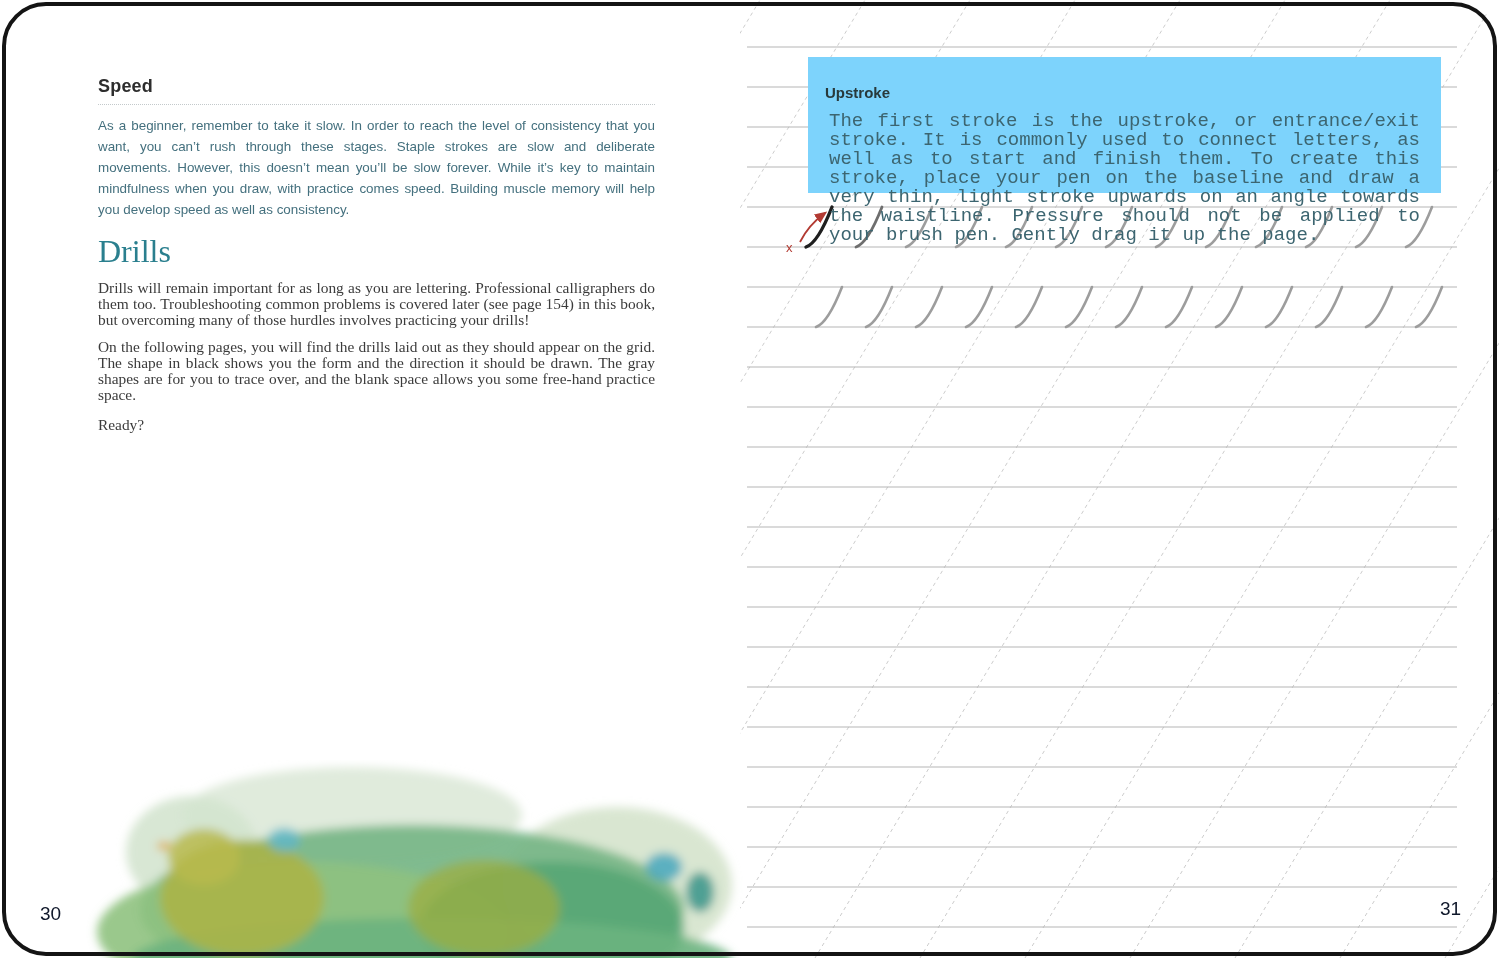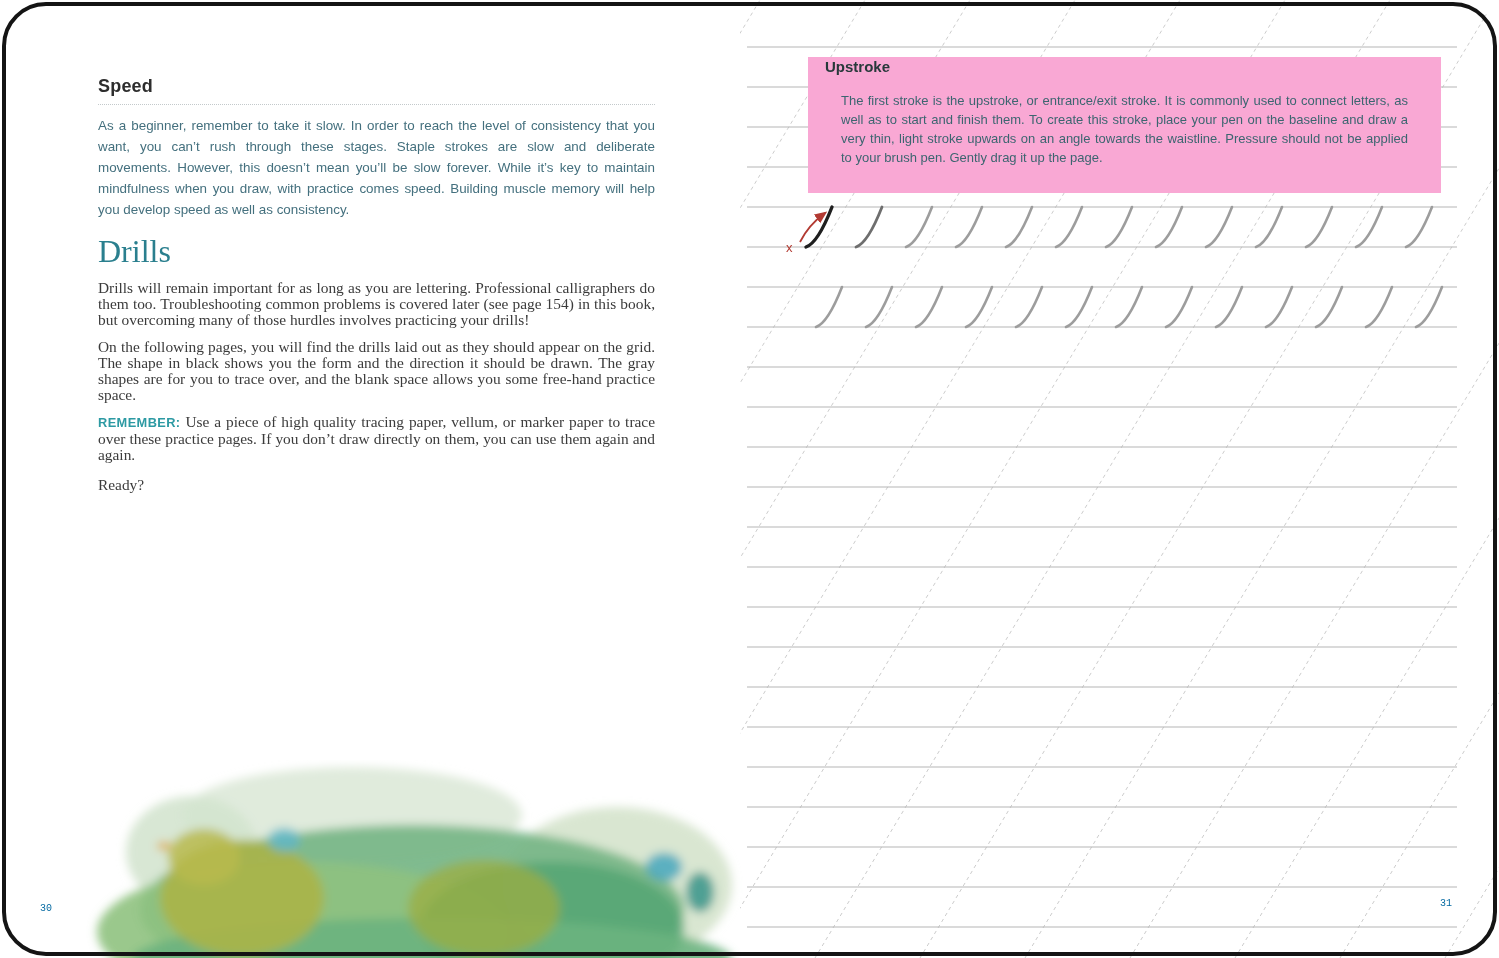--- a/index.html
+++ b/index.html
@@ -31,55 +31,54 @@
   .serif-p {
     margin:0 0 11px 0; font-family:"Liberation Serif", serif;
     font-size:15.4px; line-height:16px; color:#3b3b3b; text-align:justify;
   }
   .remember-label {
     font-family:"Liberation Sans", sans-serif; font-size:12.8px;
     font-weight:700; letter-spacing:.4px; color:#2d9aa3;
   }
   .ready-p { margin-top:14px; }
   .pagenum {
-    position:absolute; font-family:Liberation Mono, monospace;
-    font-size:10px; color:#0369a1; z-index:10;
+    position:absolute; font-family:Liberation Sans, sans-serif;
+    font-size:19px; color:#0f172a; z-index:10;
   }
   .pagenum-left  { left:40px;  top:903px; }
   .pagenum-right { left:1440px; top:898px; }
   .watercolor { position:absolute; left:52px; top:760px; z-index:1; }
   
   .grid-svg { position:absolute; left:740px; top:0; width:759px; height:958px; }
   .infobox {
     position:absolute; left:808px; top:57px; width:633px; height:136px;
-    box-sizing:border-box; padding:1px 17px 0 17px; background:#f9a8d4; z-index:5;
+    box-sizing:border-box; padding:27px 17px 0 17px; background:#7dd3fc; z-index:5;
   }
   .infobox h4 {
     margin:0 0 11px 0; font-family:"Liberation Sans", sans-serif;
     font-size:15px; font-weight:700; color:#28393b;
   }
   .infobox p {
-    margin:16px; font-family:Liberation Sans, sans-serif;
-    font-size:13px; line-height:19px; color:#3c6570; text-align:justify;
+    margin:4px; font-family:Liberation Mono, monospace;
+    font-size:19px; line-height:19px; color:#3c6570; text-align:justify;
   }
 </style>
 </head>
 <body>
 
 <div class="spread">
 
   <section class="page-left">
     <div class="col">
       <h3 class="speed-heading">Speed</h3>
       <hr class="speed-rule">
       <p class="sans-teal">As a beginner, remember to take it slow. In order to reach the level of consistency that you want, you can’t rush through these stages. Staple strokes are slow and deliberate movements. However, this doesn’t mean you’ll be slow forever. While it’s key to maintain mindfulness when you draw, with practice comes speed. Building muscle memory will help you develop speed as well as consistency.</p>
       <h2 class="drills-heading">Drills</h2>
       <p class="serif-p">Drills will remain important for as long as you are lettering. Professional calligraphers do them too. Troubleshooting common problems is covered later (see page 154) in this book, but overcoming many of those hurdles involves practicing your drills!</p>
       <p class="serif-p">On the following pages, you will find the drills laid out as they should appear on the grid. The shape in black shows you the form and the direction it should be drawn. The gray shapes are for you to trace over, and the blank space allows you some free-hand practice space.</p>
-      <p class="serif-p"><span class="remember-label">REMEMBER:</span> <span>Use a piece of high quality tracing paper, vellum, or marker paper to trace over these practice pages. If you don’t draw directly on them, you can use them again and again.</span></p>
       <p class="serif-p ready-p">Ready?</p>
     </div>
 
     <svg class="watercolor" width="695" height="205" viewBox="0 0 695 205">
       <defs>
         <filter id="wblur" x="-30%" y="-30%" width="160%" height="160%">
           <feGaussianBlur stdDeviation="5"></feGaussianBlur>
         </filter>
       </defs>
       <g filter="url(#wblur)">

